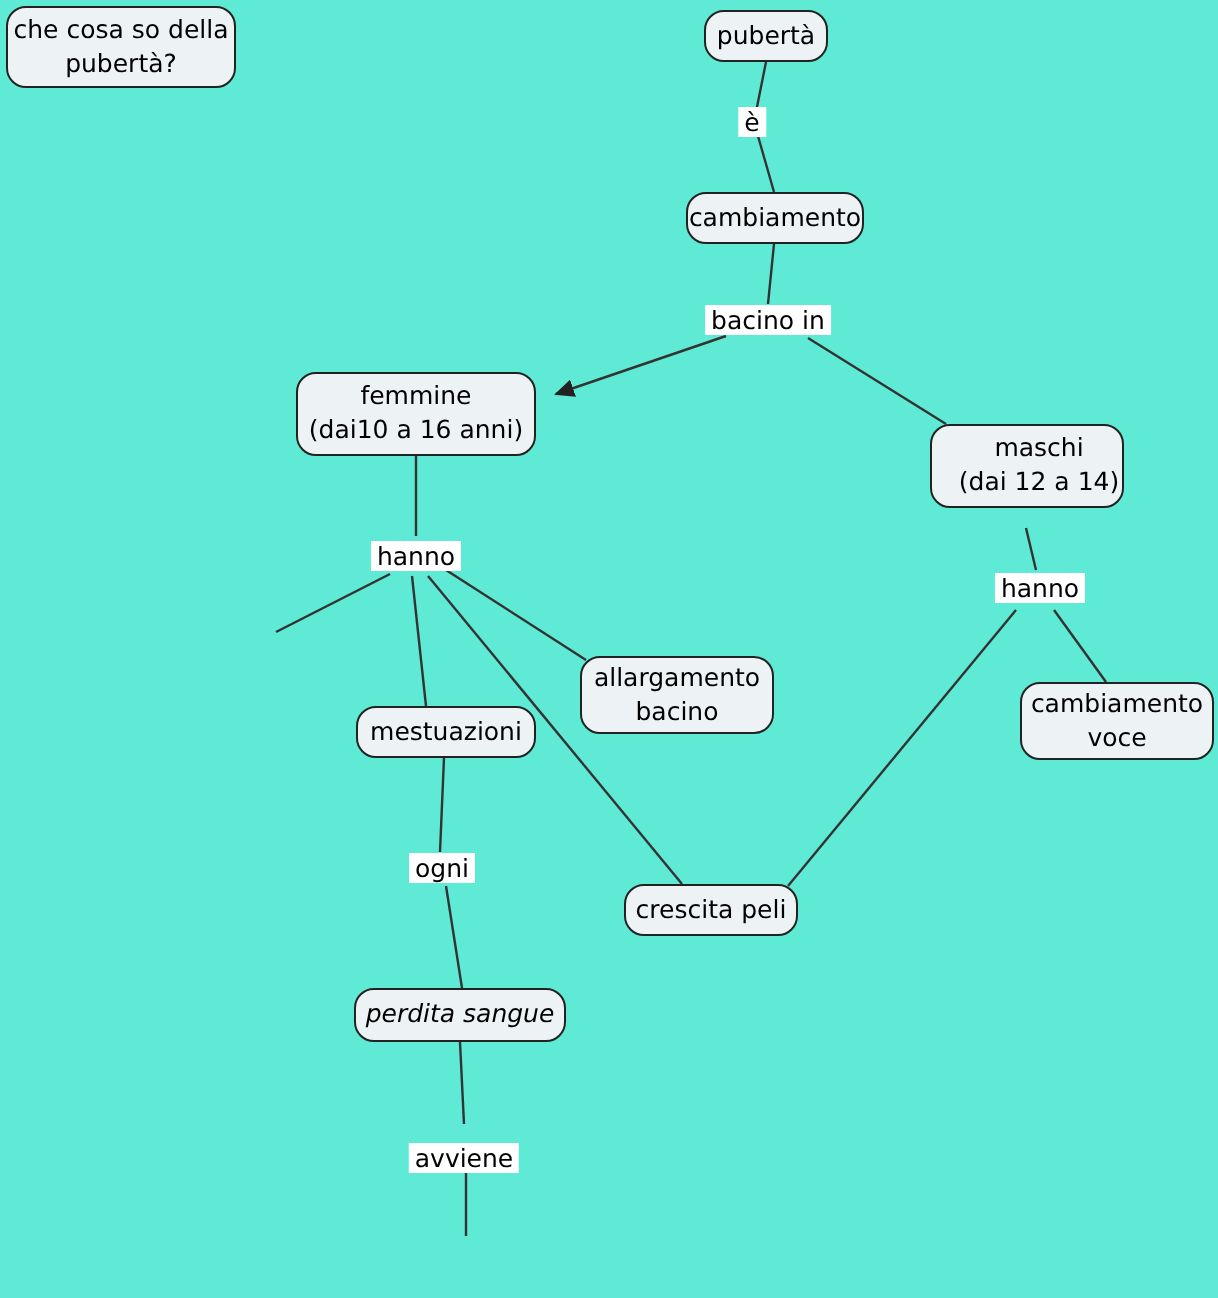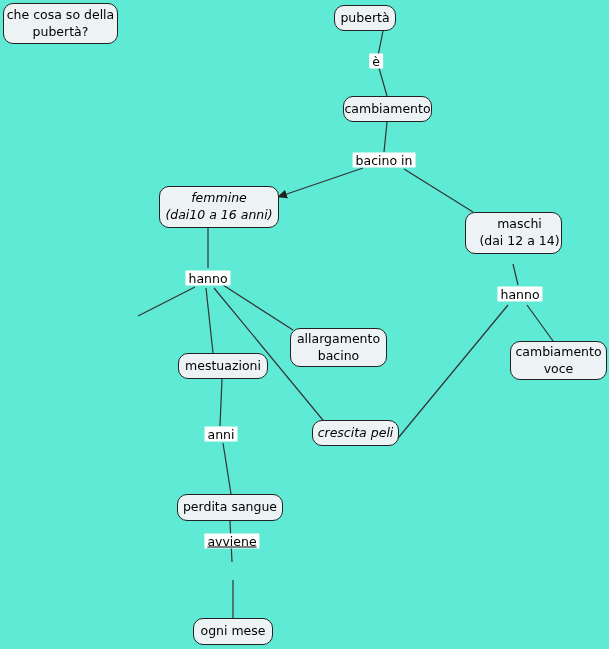--- a/index.html
+++ b/index.html
@@ -78,50 +78,49 @@
     <line x1="527" y1="305" x2="553" y2="341"></line>
     <line x1="222" y1="379" x2="220" y2="426"></line>
     <line x1="223" y1="443" x2="231" y2="494"></line>
     <line x1="230" y1="521" x2="232" y2="562"></line>
     <line x1="233" y1="580" x2="233" y2="618"></line>
   </svg>
 
   <div class="node" style="left:3px; top:3px; width:115px; height:41px;">che cosa so della
 pubertà?</div>
 
-  <div class="node" style="left:334px; top:5px; width:62px; height:26px;">pubertà</div>
+  <div class="node" style="left:352px; top:5px; width:62px; height:26px;">pubertà</div>
 
   <div class="node" style="left:343px; top:96px; width:89px; height:26px;">cambiamento</div>
 
-  <div class="node" style="left:159px; top:186px; width:120px; height:42px;font-style:italic;">femmine
+  <div class="node" style="left:148px; top:186px; width:120px; height:42px;">femmine
 (dai10 a 16 anni)</div>
 
   <div class="node" style="left:465px; top:212px; width:97px; height:42px;padding-left:12px;">maschi
 (dai 12 a 14)</div>
 
 
   <div class="node" style="left:290px; top:328px; width:97px; height:39px;">allargamento
 bacino</div>
 
   <div class="node" style="left:178px; top:353px; width:90px; height:26px;">mestuazioni</div>
 
   <div class="node" style="left:510px; top:341px; width:97px; height:39px;">cambiamento
 voce</div>
 
-  <div class="node" style="left:312px; top:420px; width:87px; height:26px;font-style:italic;">crescita peli</div>
+  <div class="node" style="left:312px; top:442px; width:87px; height:26px;">crescita peli</div>
 
-  <div class="node" style="left:177px; top:494px; width:106px; height:27px;">perdita sangue</div>
+  <div class="node" style="left:177px; top:494px; width:106px; height:27px;font-style:italic;">perdita sangue</div>
 
-  <div class="node" style="left:193px; top:618px; width:80px; height:27px;">ogni mese</div>
 
   <span class="link-label" style="left:376px; top:61px;">è</span>
 
   <span class="link-label" style="left:384px; top:160px;">bacino in</span>
 
   <span class="link-label" style="left:208px; top:278px;">hanno</span>
 
   <span class="link-label" style="left:520px; top:294px;">hanno</span>
 
-  <span class="link-label" style="left:221px; top:434px;">anni</span>
+  <span class="link-label" style="left:221px; top:434px;">ogni</span>
 
-  <span class="link-label" style="left:232px; top:541px;text-decoration:underline;">avviene</span>
+  <span class="link-label" style="left:232px; top:579px;">avviene</span>
 
 </div>
 
 </body></html>

